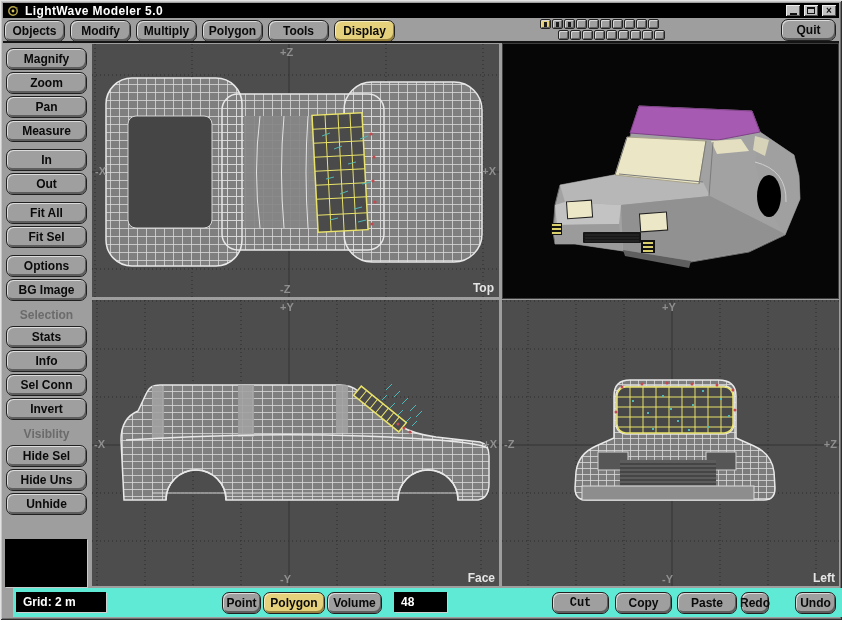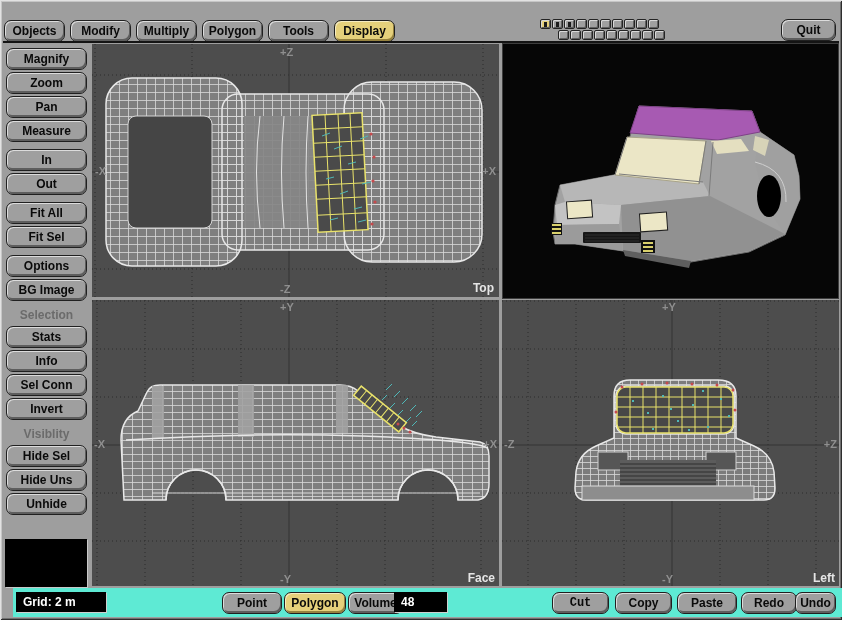--- a/index.html
+++ b/index.html
@@ -56,35 +56,54 @@
   .axlab{position:absolute;font:bold 11px/12px "Liberation Sans",sans-serif;color:#8f8f8f;white-space:nowrap;}
   .vpname{position:absolute;font:bold 12px/13px "Liberation Sans",sans-serif;color:#e5e5e5;margin-left:33px;}
   
   .statusbar{position:absolute;left:13px;top:588px;width:836px;height:29px;background:#5eead4;}
   .readout{position:absolute;top:4px;height:20px;background:#000;color:#fff;
     font:bold 12px/20px "Liberation Sans",sans-serif;padding-left:7px;
     box-shadow:1px 1px 0 #cfcfcf;}
   .grid-box{left:3px;width:90px;}
   .count-box{left:381px;width:53px;}
   .modes{position:absolute;left:209px;top:4px;display:flex;gap:2px;}
-  .mode-point{width:60px;height:20px;}
+  .mode-point{width:39px;height:20px;}
   .mode-polygon{width:62px;height:20px;}
   .mode-volume{width:55px;height:20px;}
   .act{position:absolute;top:4px;height:20px;}
   .act-cut{left:539px;width:57px;font-family:Liberation Mono, monospace;}
   .act-copy{left:602px;width:57px;}
   .act-paste{left:664px;width:60px;}
-  .act-redo{left:728px;width:56px;}
+  .act-redo{left:728px;width:28px;}
   .act-undo{left:782px;width:41px;}
 </style>
 </head>
 <body>
 
 <div id="window">
 
+  <div class="titlebar">
+    <svg class="app-icon" viewBox="0 0 12 12">
+      <circle cx="6" cy="6" r="4.2" fill="none" stroke="#b9a84c" stroke-width="1.4"></circle>
+      <circle cx="6" cy="6" r="1.4" fill="#d6c35a"></circle>
+      <circle cx="9.6" cy="3" r="1" fill="#8a7d3a"></circle>
+    </svg>
+    <span class="title-text">LightWave Modeler 5.0</span>
+    <span class="win-controls">
+      <button class="wc">
+          <span class="glyph-min"></span>
+        </button>
+      <button class="wc">
+          <span class="glyph-max"></span>
+        </button>
+      <button class="wc">
+          <span class="glyph-close">×</span>
+        </button>
+    </span>
+  </div>
 
   <div class="menubar">
     <div class="menu-row">
       <button class="btn menu-btn">Objects</button>
       <button class="btn menu-btn">Modify</button>
       <button class="btn menu-btn">Multiply</button>
       <button class="btn menu-btn">Polygon</button>
       <button class="btn menu-btn">Tools</button>
       <button class="btn menu-btn active">Display</button>
     </div>

